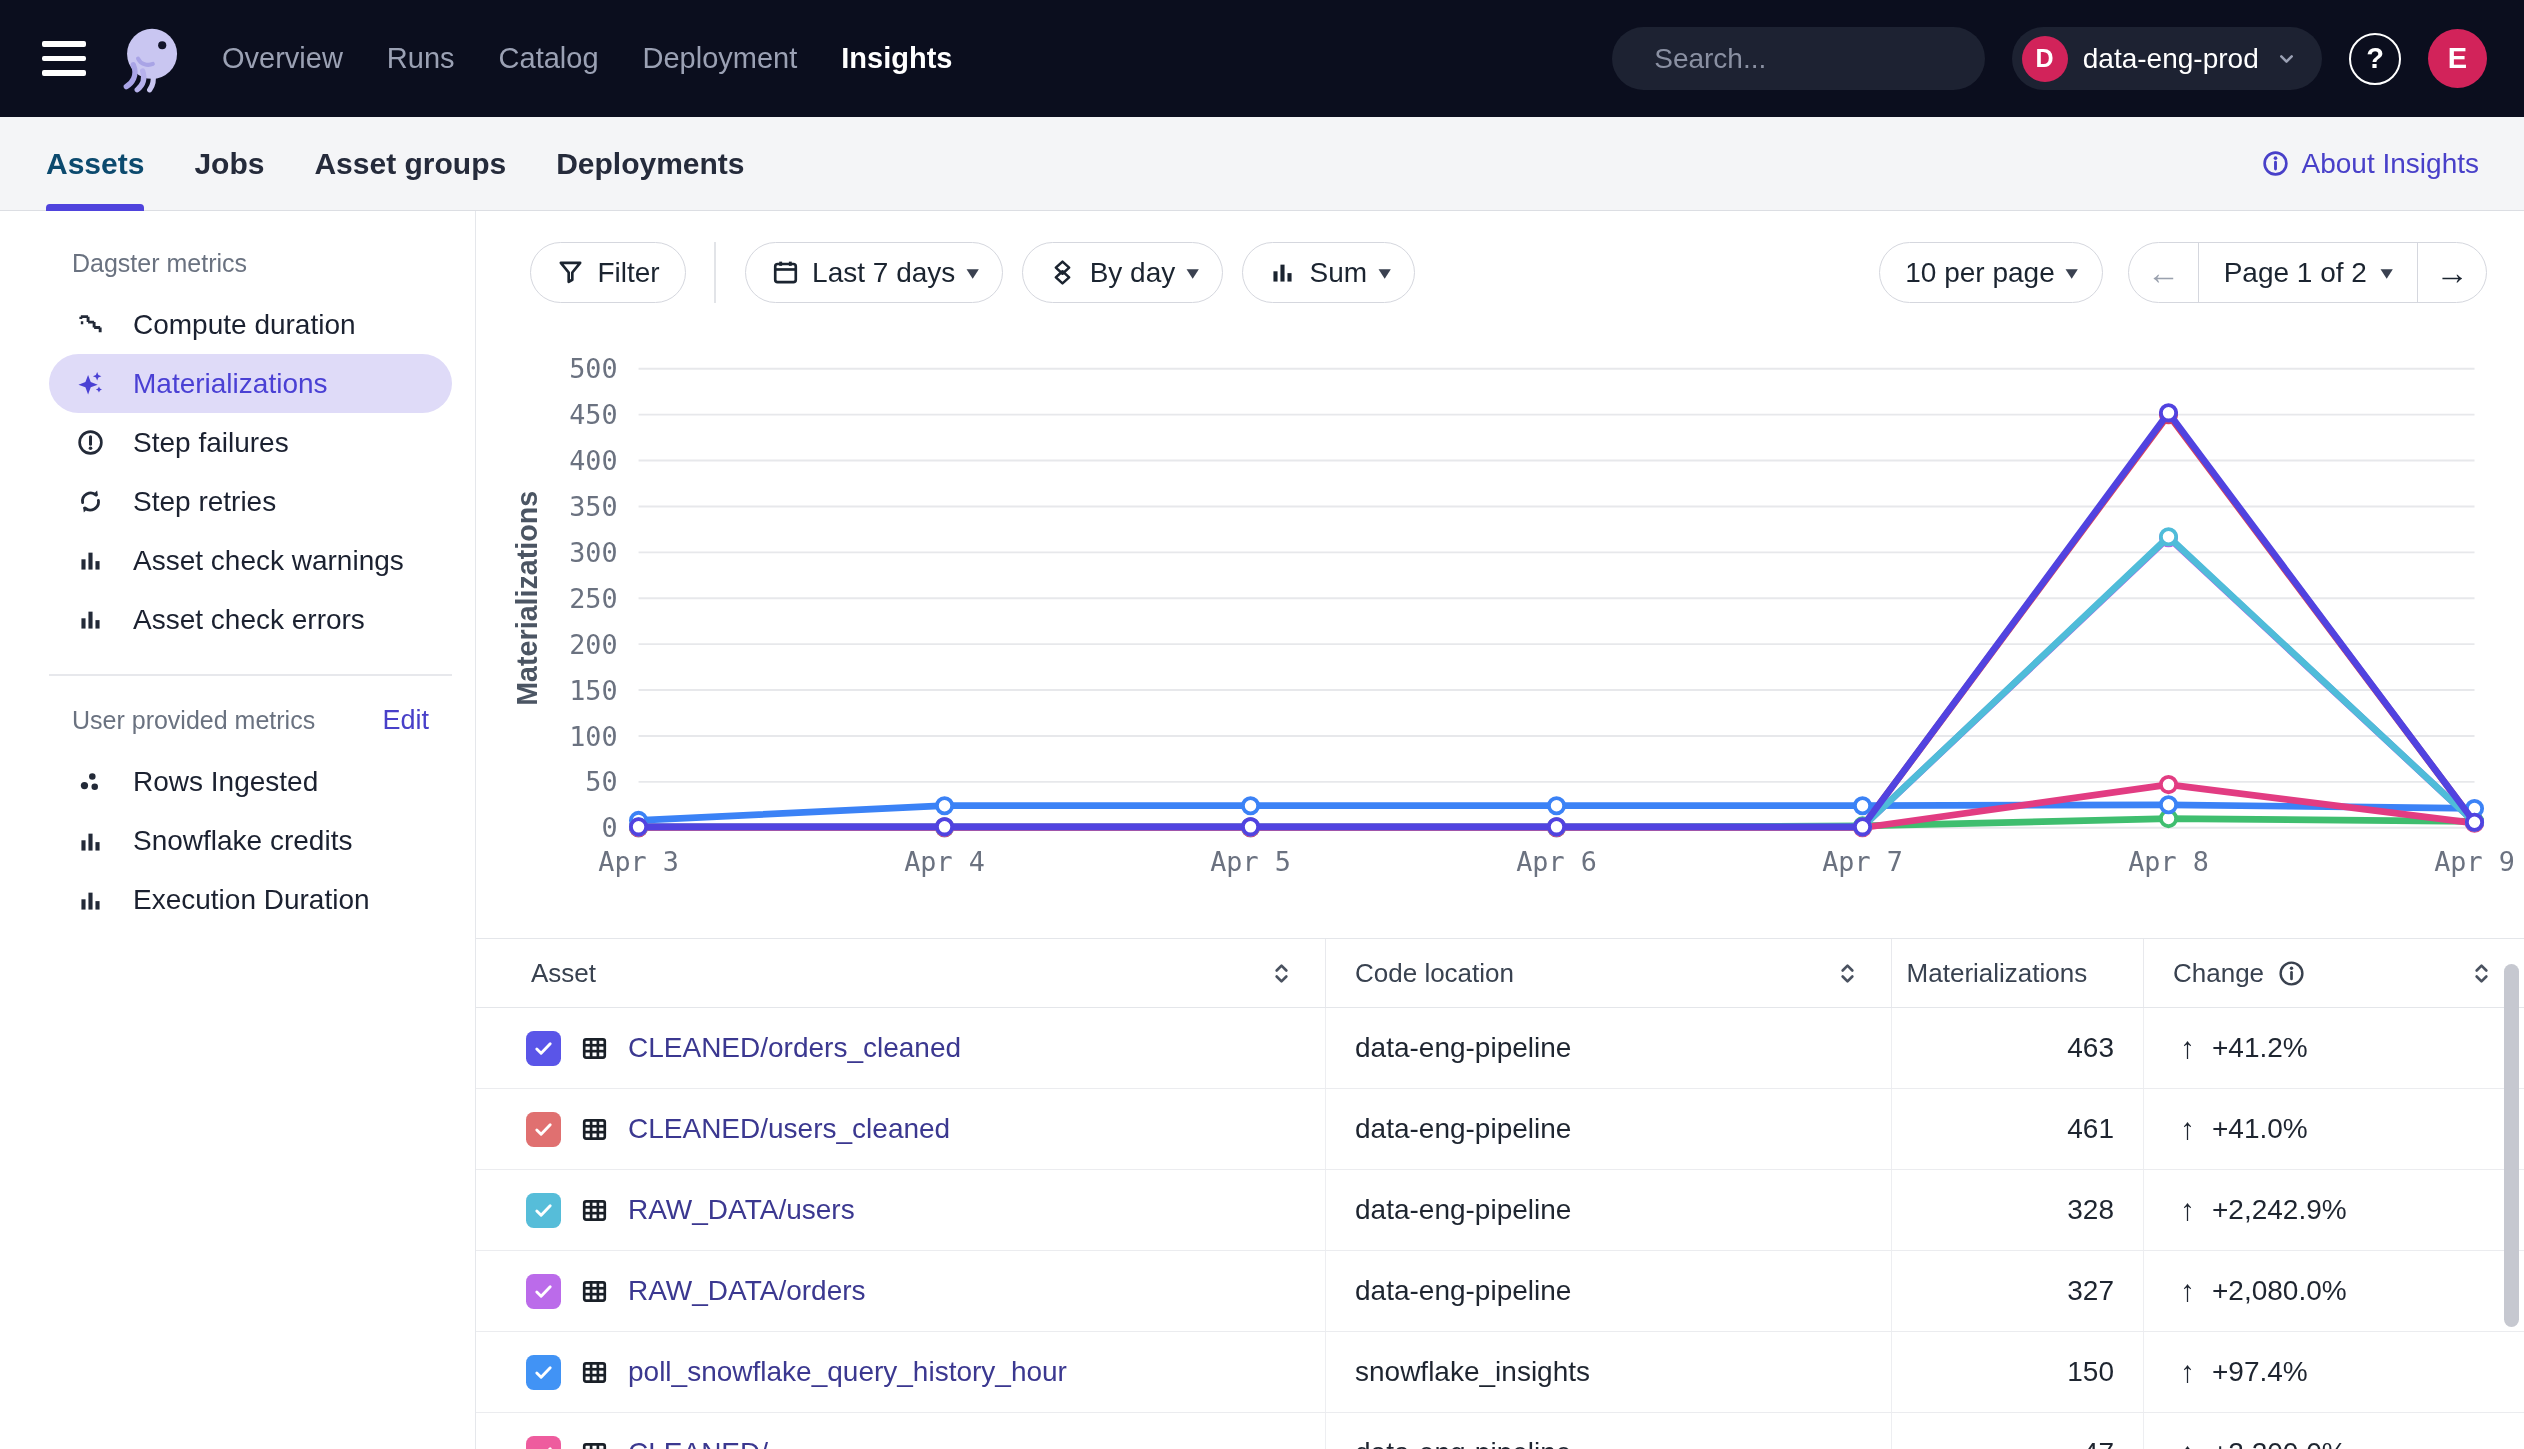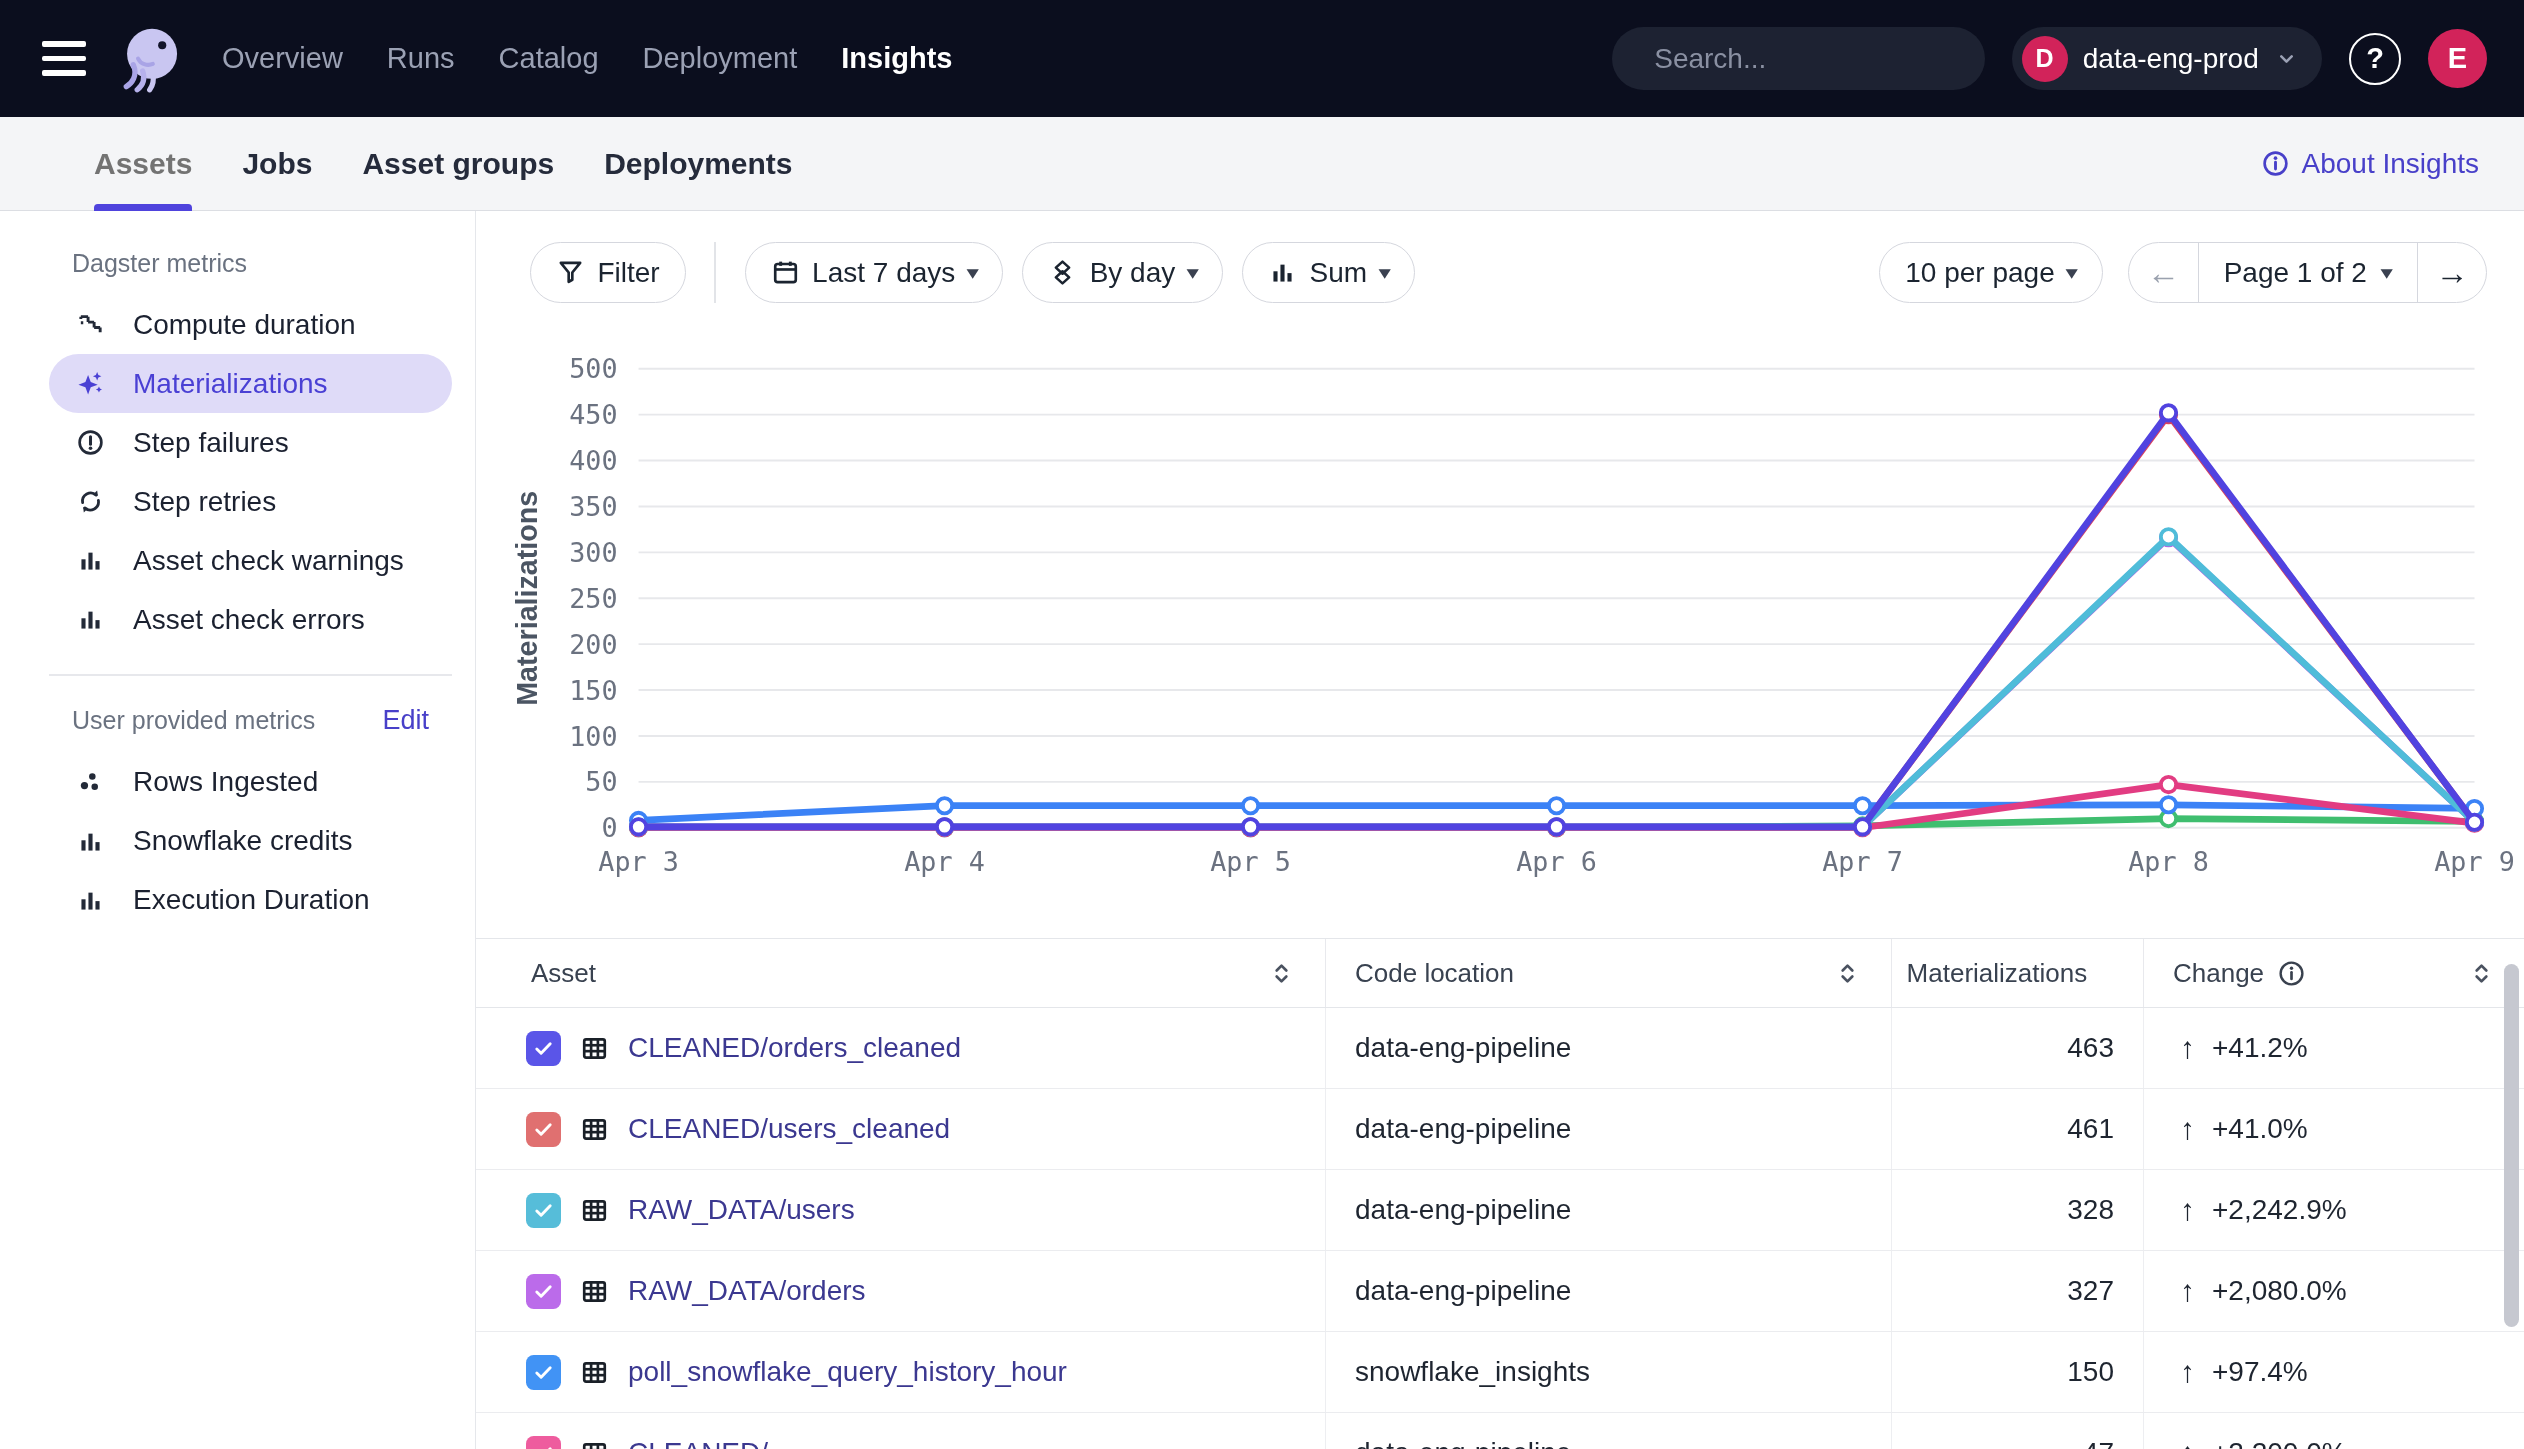--- a/index.html
+++ b/index.html
@@ -22,21 +22,21 @@
   .org-pill { height:63px; border-radius:32px; background:#1D2232; display:flex; align-items:center; gap:15.3px; padding:0 23px 0 9.6px; cursor:pointer; }
   .org-circle { width:46px; height:46px; border-radius:50%; background:#D2235A; color:#fff; font-size:25px; font-weight:700; display:flex; align-items:center; justify-content:center; }
   .org-name { color:#fff; font-size:28px; font-weight:500; }
   .avatar { width:59px; height:59px; border-radius:50%; background:#D2235A; color:#fff; font-size:29px; font-weight:700; display:flex; align-items:center; justify-content:center; cursor:pointer; }
   .help-btn { width:52px; height:52px; border-radius:50%; border:2.9px solid #fff; color:#fff; font-size:29px; font-weight:700; display:flex; align-items:center; justify-content:center; cursor:pointer; }
 
   
   .tabbar { height:94px; background:#F4F5F7; border-bottom:1.9px solid #DCDEE3; display:flex; align-items:center; padding:0 46px; }
   .tabs { display:flex; gap:50px; height:100%; align-items:center; }
   .tab { position:relative; font-size:30px; font-weight:600; color:#252B3B; cursor:pointer; height:100%; display:flex; align-items:center; }
-  .tab.active { color:#737373;margin-left:48px; }
+  .tab.active { color:#0c4a6e; }
   .tab.active::after { content:""; position:absolute; left:0; right:0; bottom:-1px; height:6.7px; background:#4F43DD; border-radius:3.8px 3.8px 0 0; }
   .tab-right { margin-left:auto; display:flex; align-items:center; gap:38px; }
   .settings-btn { height:61px; border:1.9px solid #CDD0D8; border-radius:31px; background:#fff; display:flex; align-items:center; gap:13.4px; padding:0 27px; font-size:28px; color:#10172A; cursor:pointer; }
   .about-link { display:flex; align-items:center; gap:11.5px; color:#4840C9; font-size:28px; cursor:pointer; }
 
   
   .content { display:flex; height:1239px;margin-left:26px; }
   .sidebar { width:450px; border-right:1.9px solid #E5E7EB; padding:38px 23px 0 23px; flex:none; }
   .side-label-row { display:flex; align-items:center; justify-content:space-between; padding:0 23px; margin-bottom:17px; }
   .side-label { font-size:25px; color:#6A7280; }

